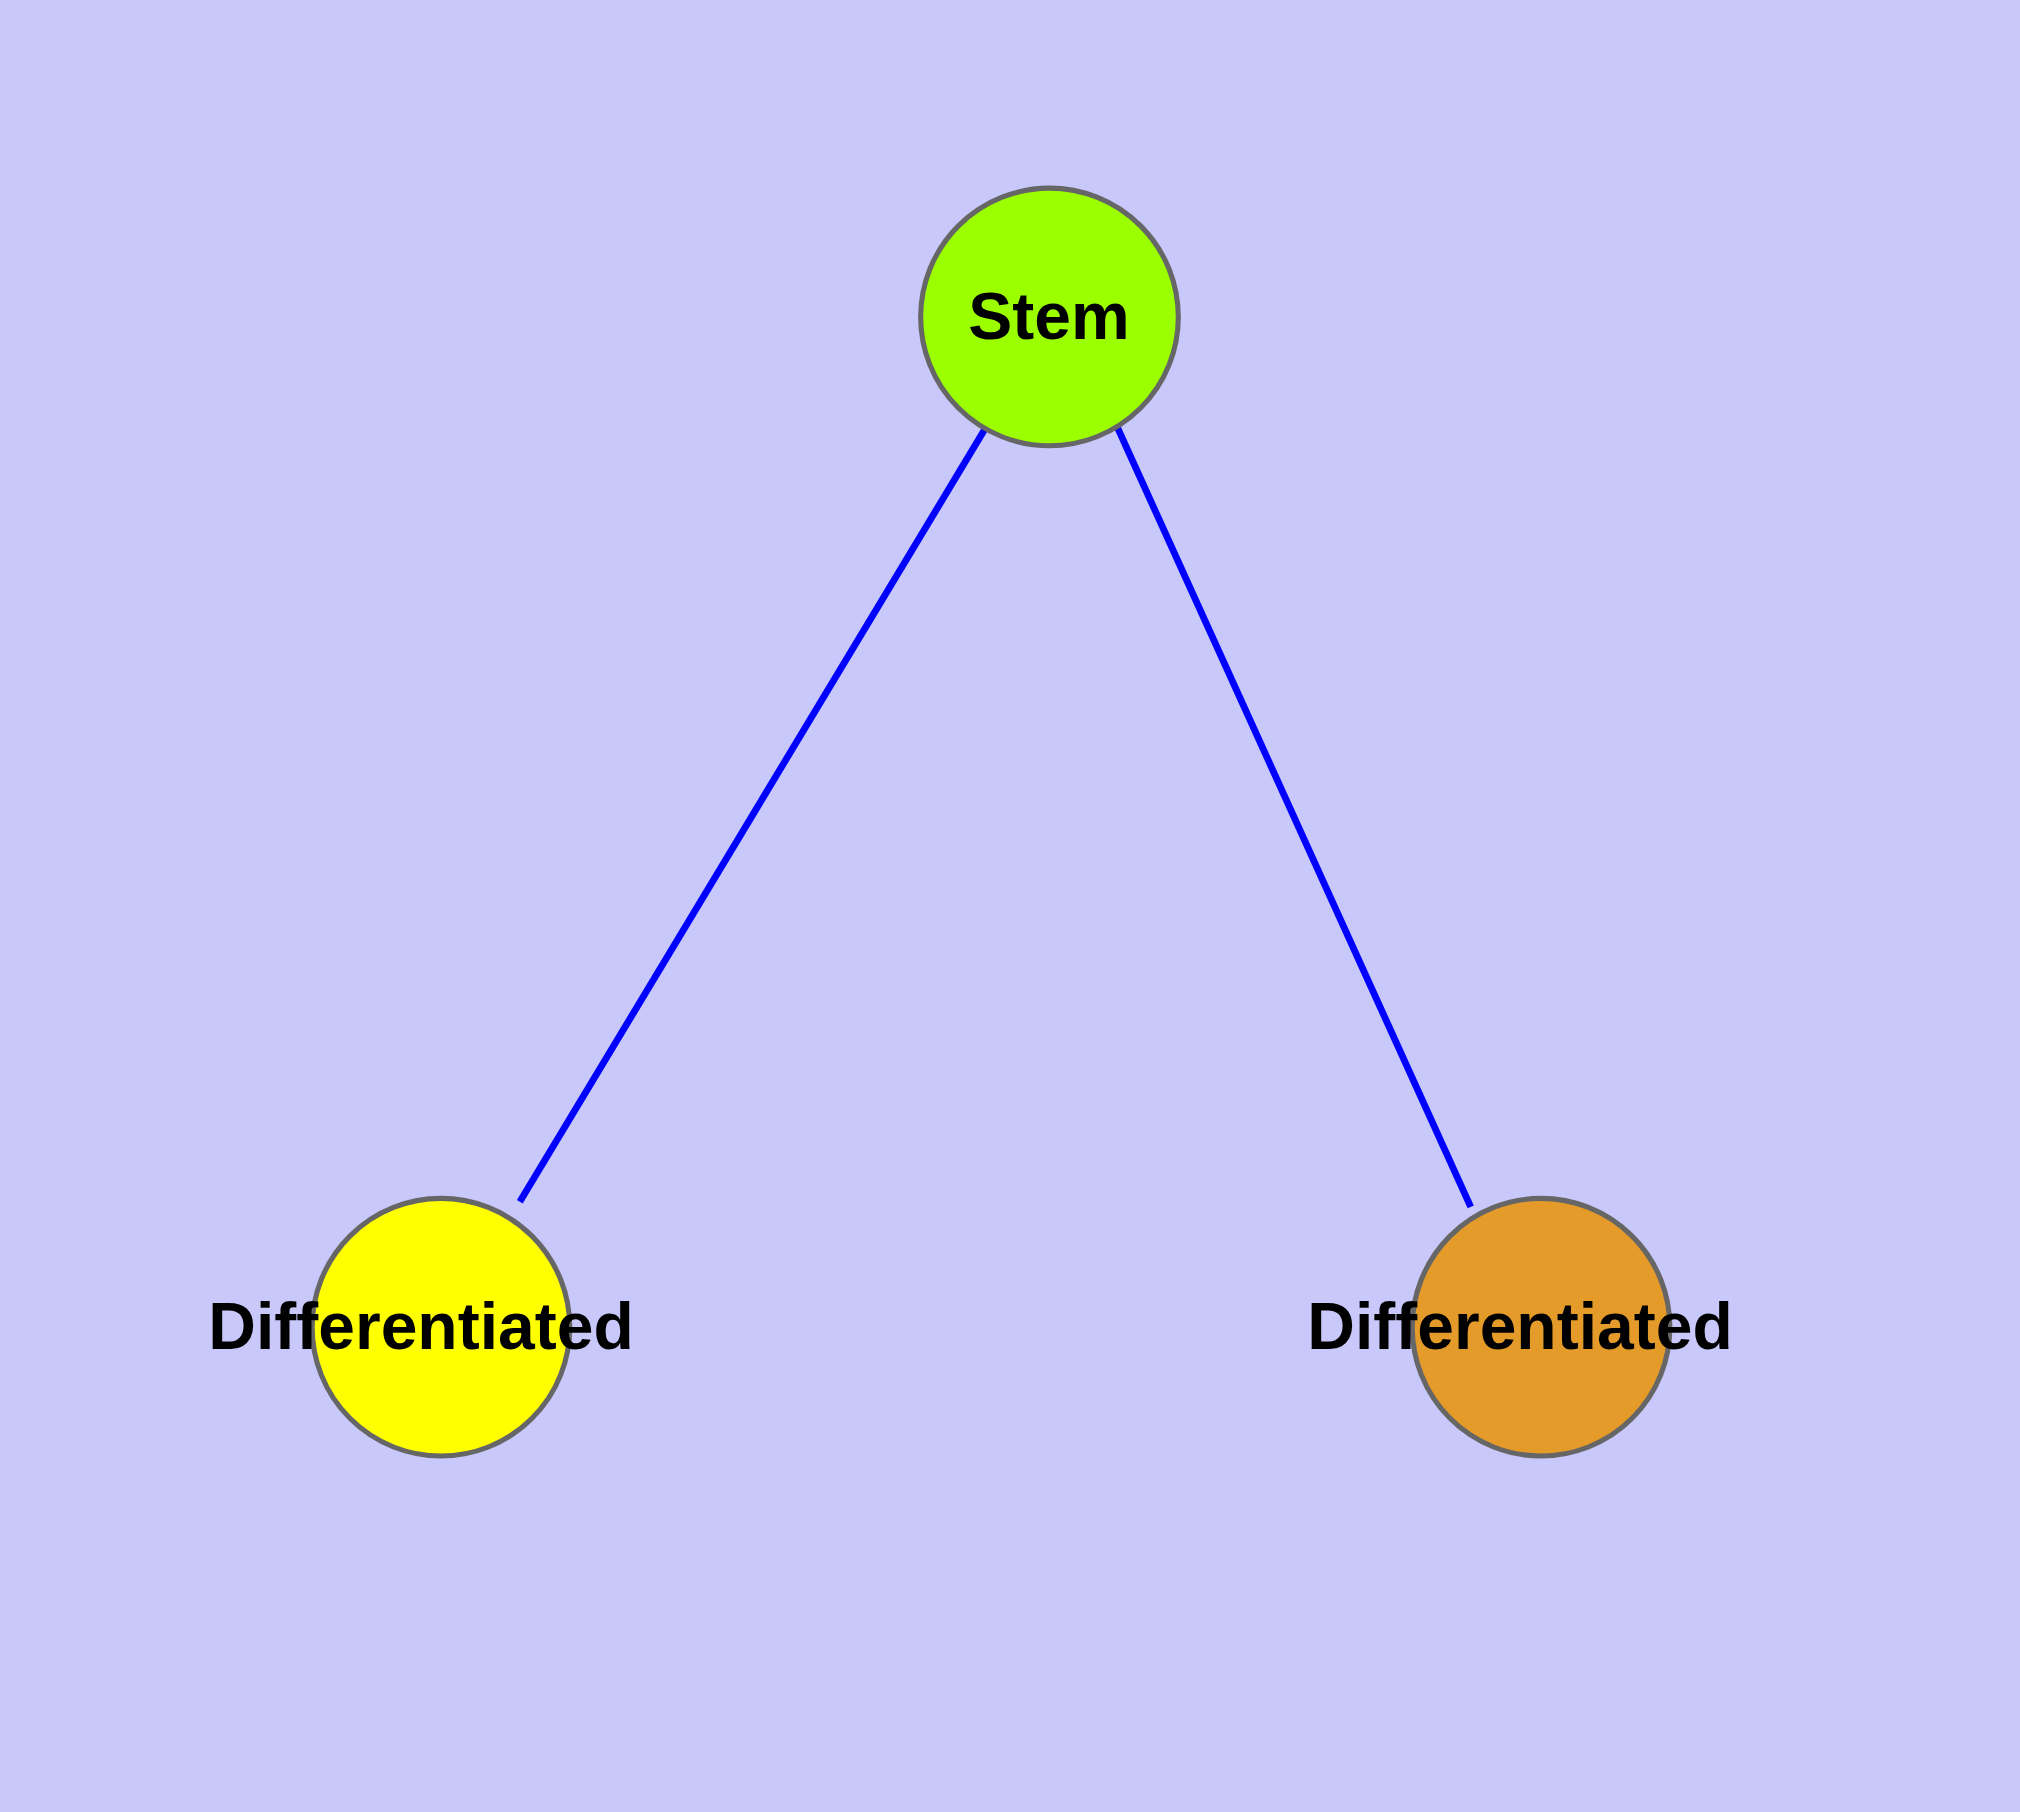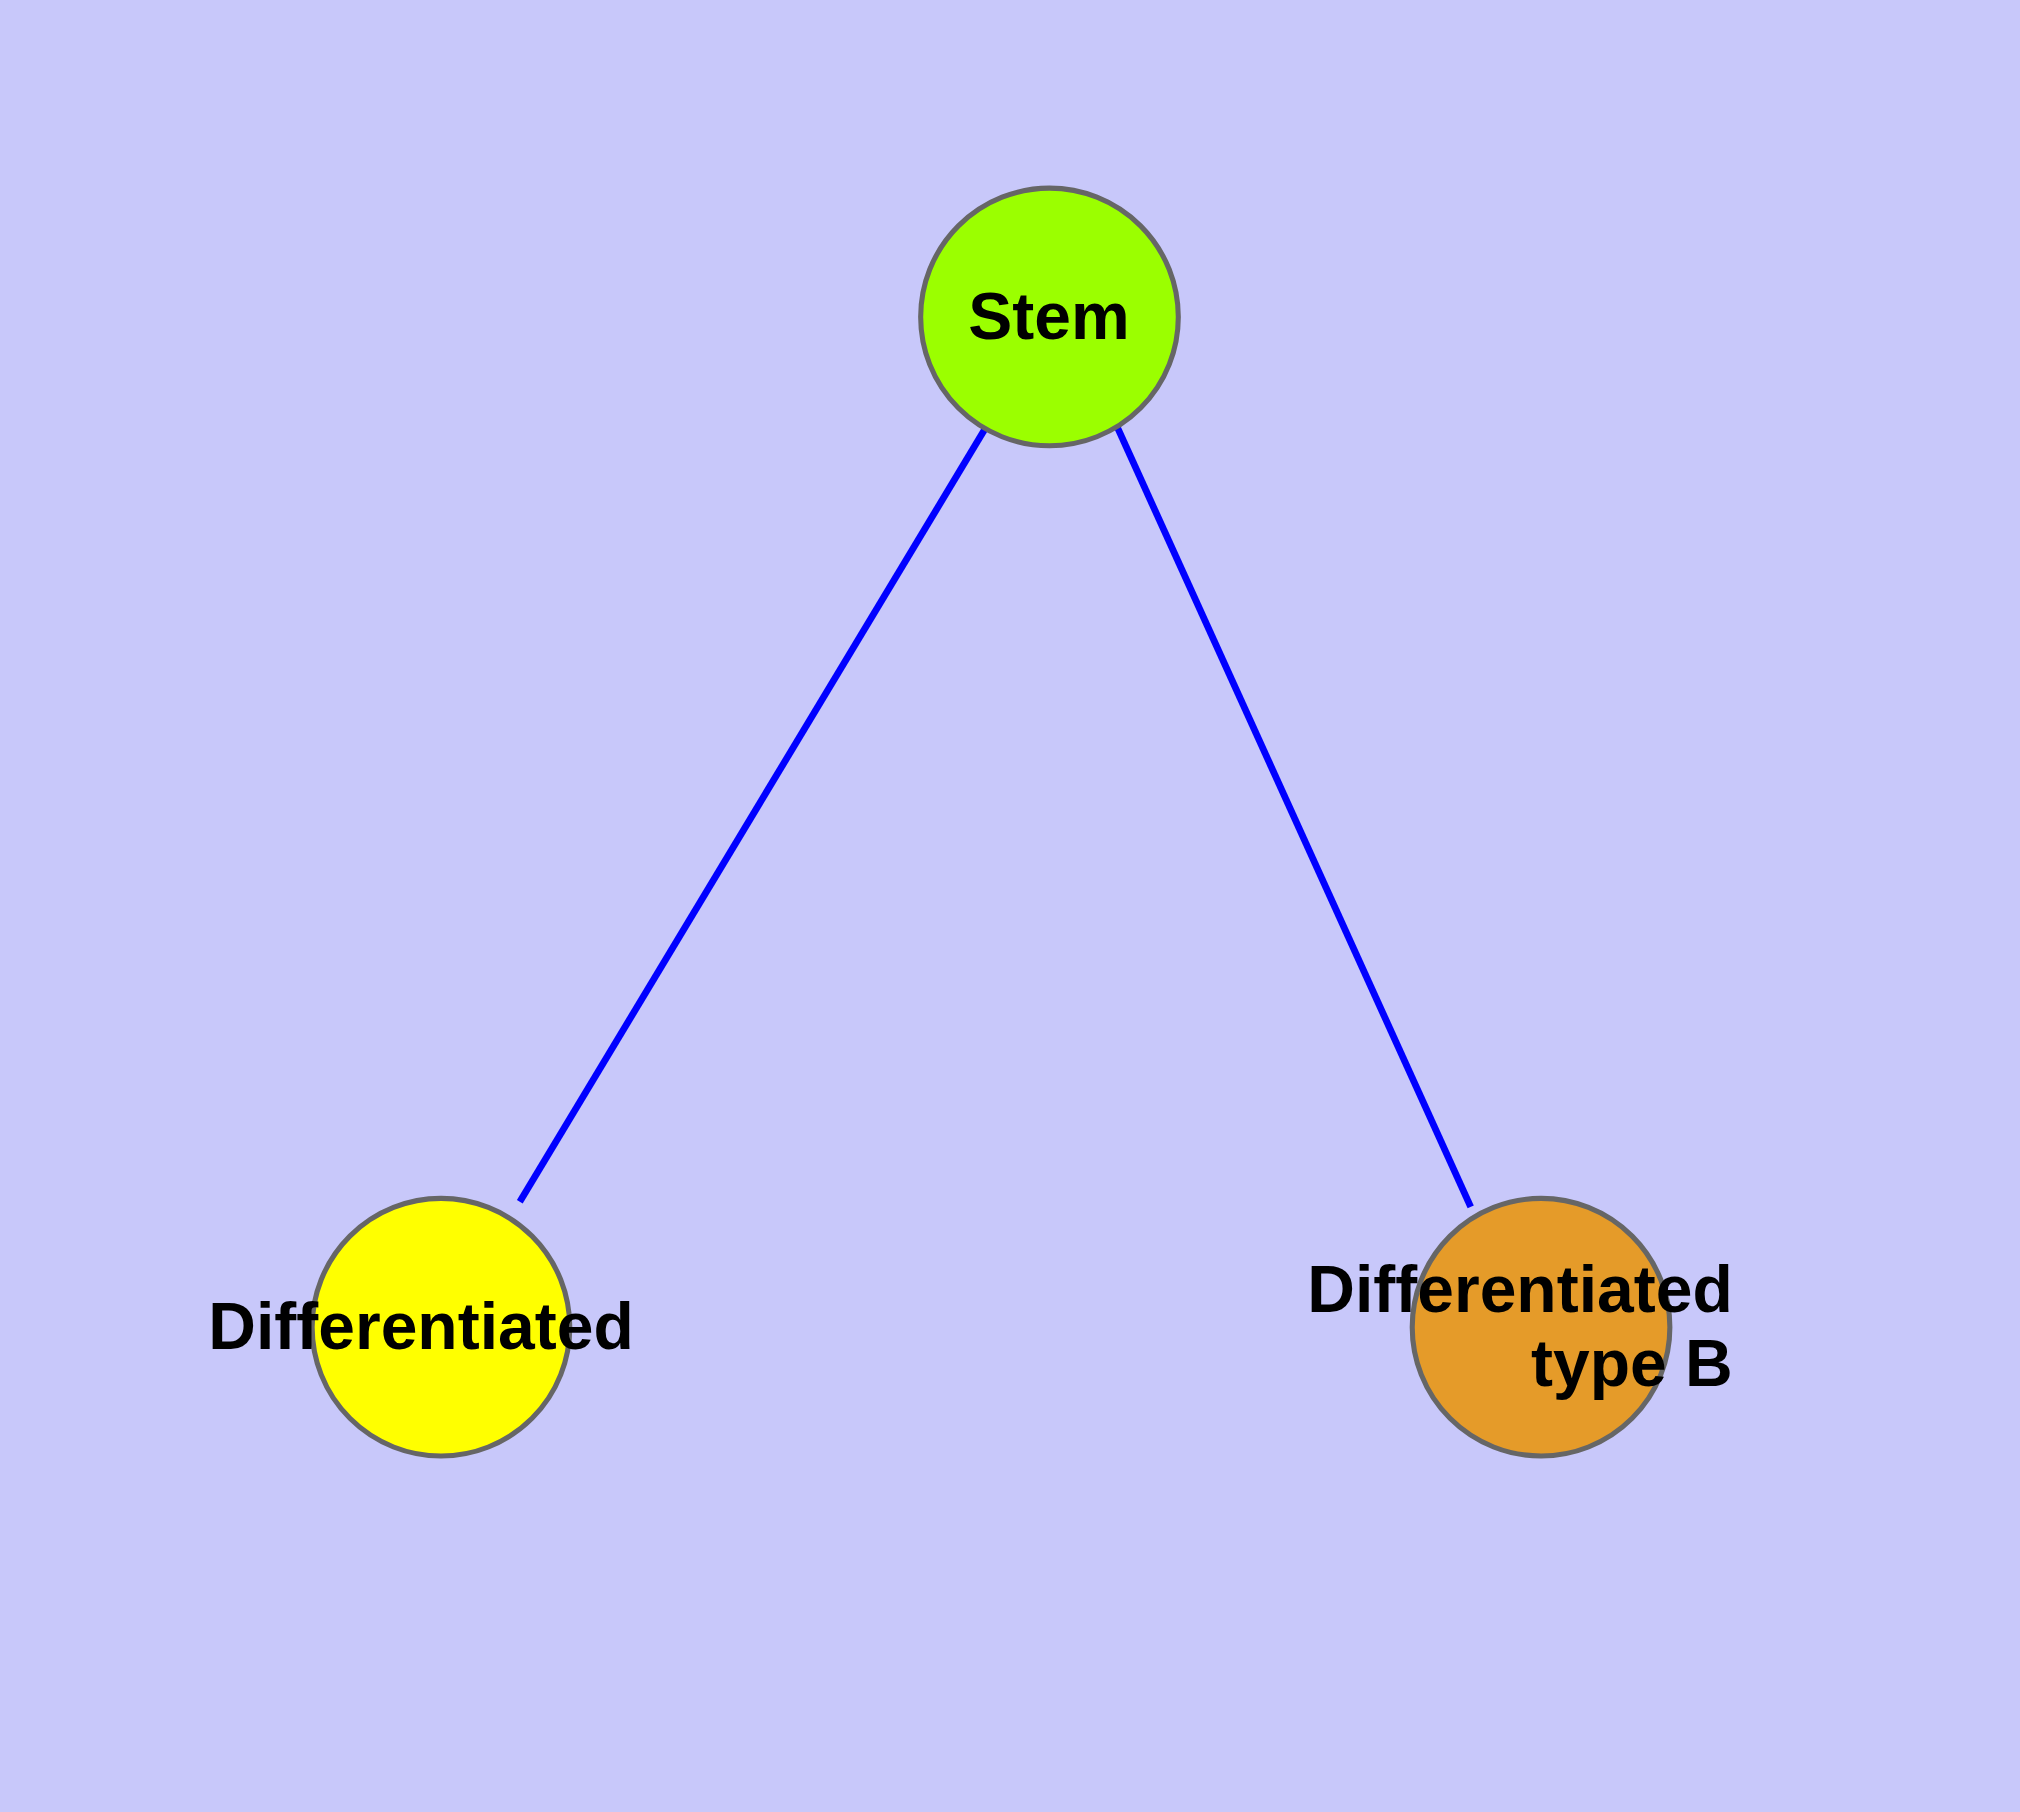--- a/index.html
+++ b/index.html
@@ -26,21 +26,21 @@
     height: 1812px;
     display: block;
   }
   .node-label {
     position: absolute;
     color: #000000;
     font-family: "Liberation Sans", sans-serif;
     font-weight: bold;
     font-size: 66px;
     line-height: 1.12;
-    text-align: right;
+    text-align: center;
     white-space: nowrap;
     -webkit-user-select: none;
     user-select: none;
     pointer-events: none;
     transform: translate(-50%, -50%);
   }
 </style>
 </head>
 <body style="background: rgb(200, 200, 250);">
 
@@ -63,17 +63,16 @@
   <div class="node-label" style="left: 1049px; top: 317px; color: rgb(0, 0, 0); font-size: 66px;">
     <span>Stem</span>
   </div>
 
   <div class="node-label" style="left: 421px; top: 1327px; color: rgb(0, 0, 0); font-size: 66px;">
     <div>Differentiated</div>
   </div>
 
   <div class="node-label" style="left: 1520px; top: 1327px; color: rgb(0, 0, 0); font-size: 66px;">
     <div>Differentiated</div>
-    <div>type B</div>
   </div>
 
 </div>
 
 
 </body></html>

